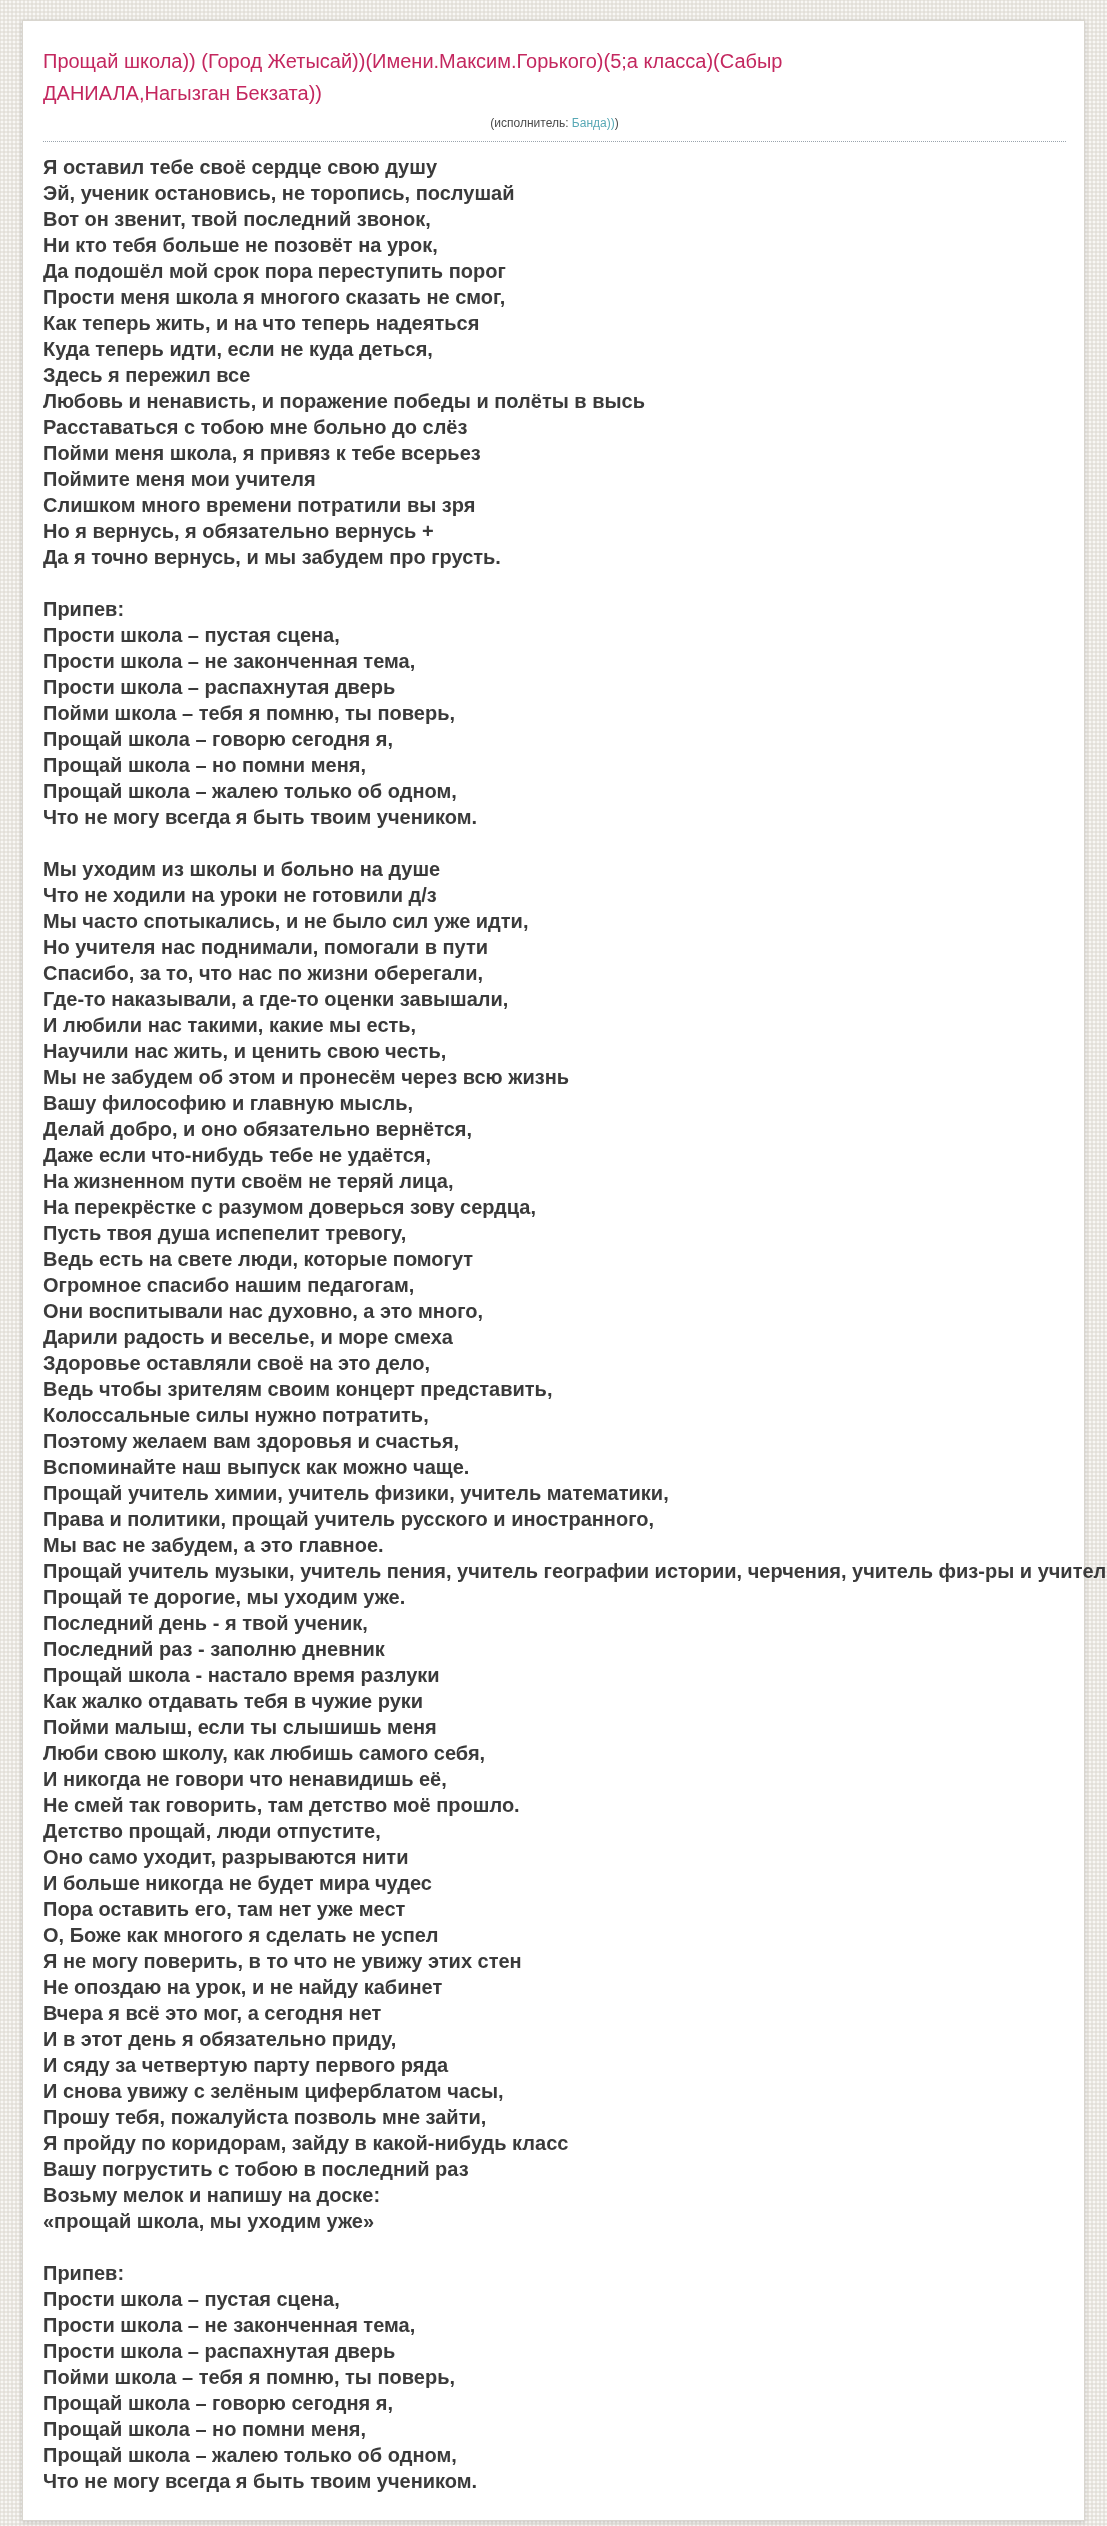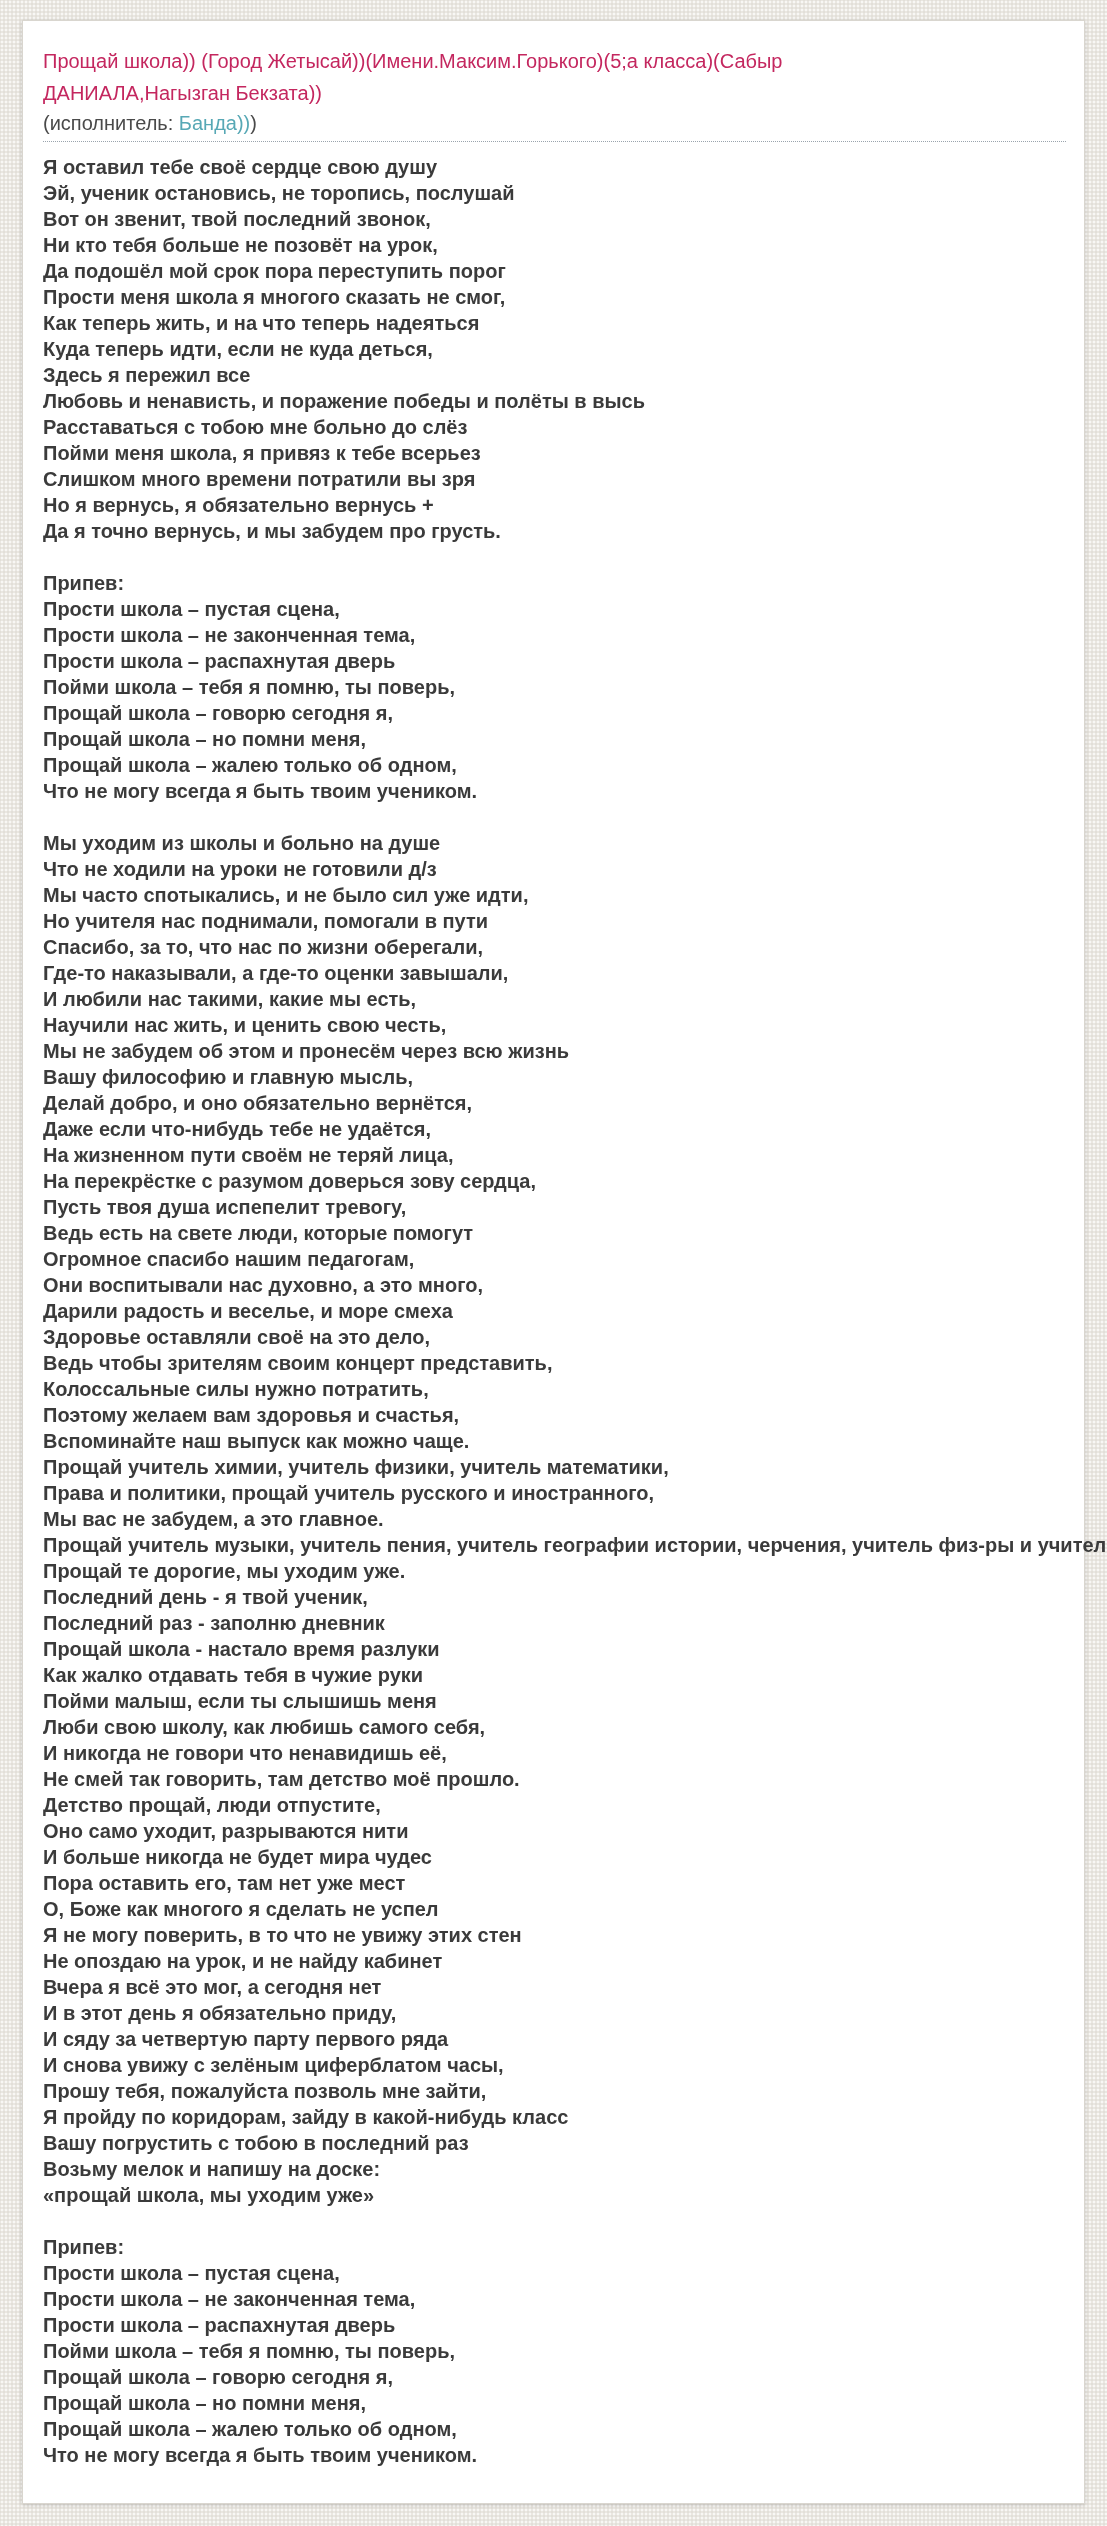--- a/index.html
+++ b/index.html
@@ -29,25 +29,26 @@
   }
   .song-title {
     margin: 0;
     font-size: 20px;
     line-height: 32px;
     font-weight: 400;
     color: var(--title-color, #c4275f);
     max-width: 900px;
   }
   .artist-line {
-    font-size: 20px;
+    font-size: 12px;
     line-height: 20px;
     color: #4a4a4a;
     padding: 4px 0 8px 0;
     border-bottom: 1px dotted #9aa4ad;
+    text-align: center;
   }
   .artist-link {
     color: var(--link-color, #57a8b5);
     text-decoration: none;
     cursor: pointer;
   }
   .lyrics {
     margin-top: 12px;
     font-size: 20px;
     line-height: 26px;
@@ -73,20 +74,21 @@
       <div class="lyric-line">Вот он звенит, твой последний звонок,</div>
       <div class="lyric-line">Ни кто тебя больше не позовёт на урок,</div>
       <div class="lyric-line">Да подошёл мой срок пора переступить порог</div>
       <div class="lyric-line">Прости меня школа я многого сказать не смог,</div>
       <div class="lyric-line">Как теперь жить, и на что теперь надеяться</div>
       <div class="lyric-line">Куда теперь идти, если не куда деться,</div>
       <div class="lyric-line">Здесь я пережил все</div>
       <div class="lyric-line">Любовь и ненависть, и поражение победы и полёты в высь</div>
       <div class="lyric-line">Расставаться с тобою мне больно до слёз</div>
       <div class="lyric-line">Пойми меня школа, я привяз к тебе всерьез</div>
+      <div class="lyric-line">Поймите меня мои учителя</div>
       <div class="lyric-line">Слишком много времени потратили вы зря</div>
       <div class="lyric-line">Но я вернусь, я обязательно вернусь +</div>
       <div class="lyric-line">Да я точно вернусь, и мы забудем про грусть.</div>
       <div class="lyric-line">&nbsp;</div>
       <div class="lyric-line">Припев:</div>
       <div class="lyric-line">Прости школа – пустая сцена,</div>
       <div class="lyric-line">Прости школа – не законченная тема,</div>
       <div class="lyric-line">Прости школа – распахнутая дверь</div>
       <div class="lyric-line">Пойми школа – тебя я помню, ты поверь,</div>
       <div class="lyric-line">Прощай школа – говорю сегодня я,</div>

